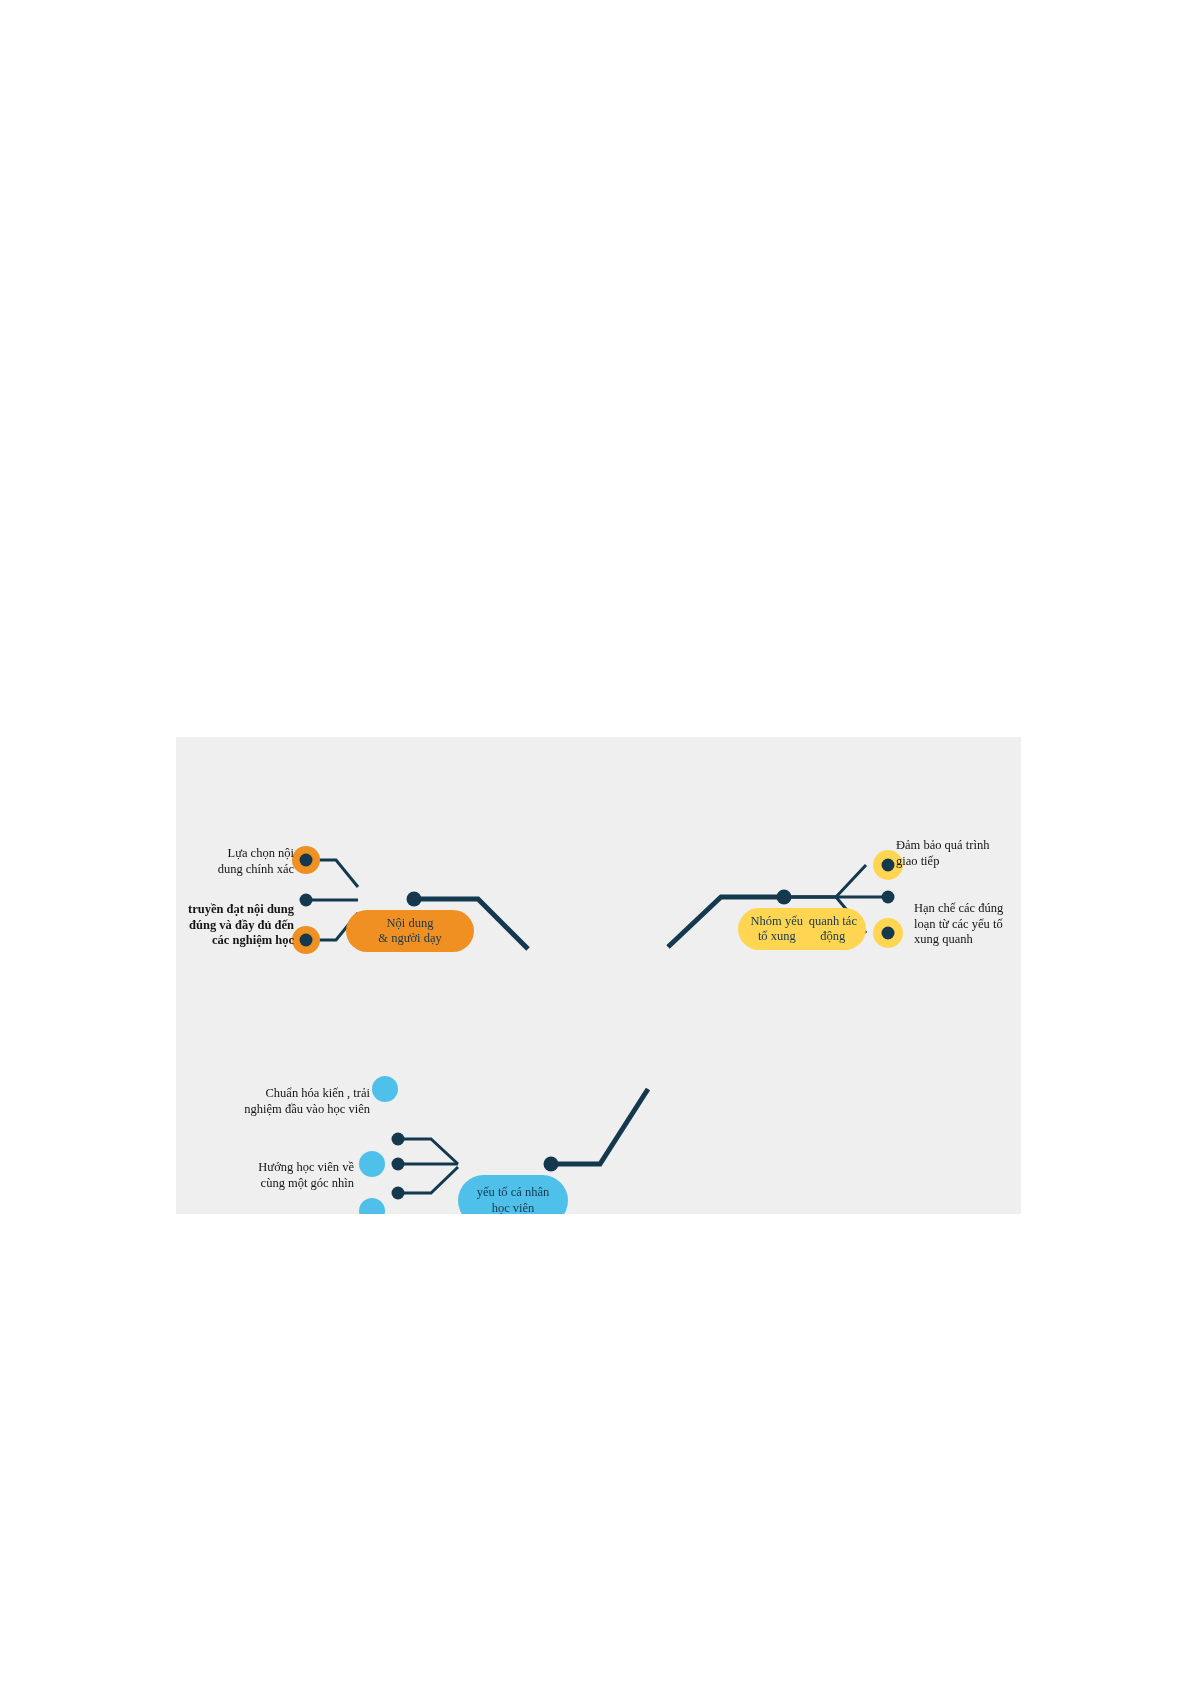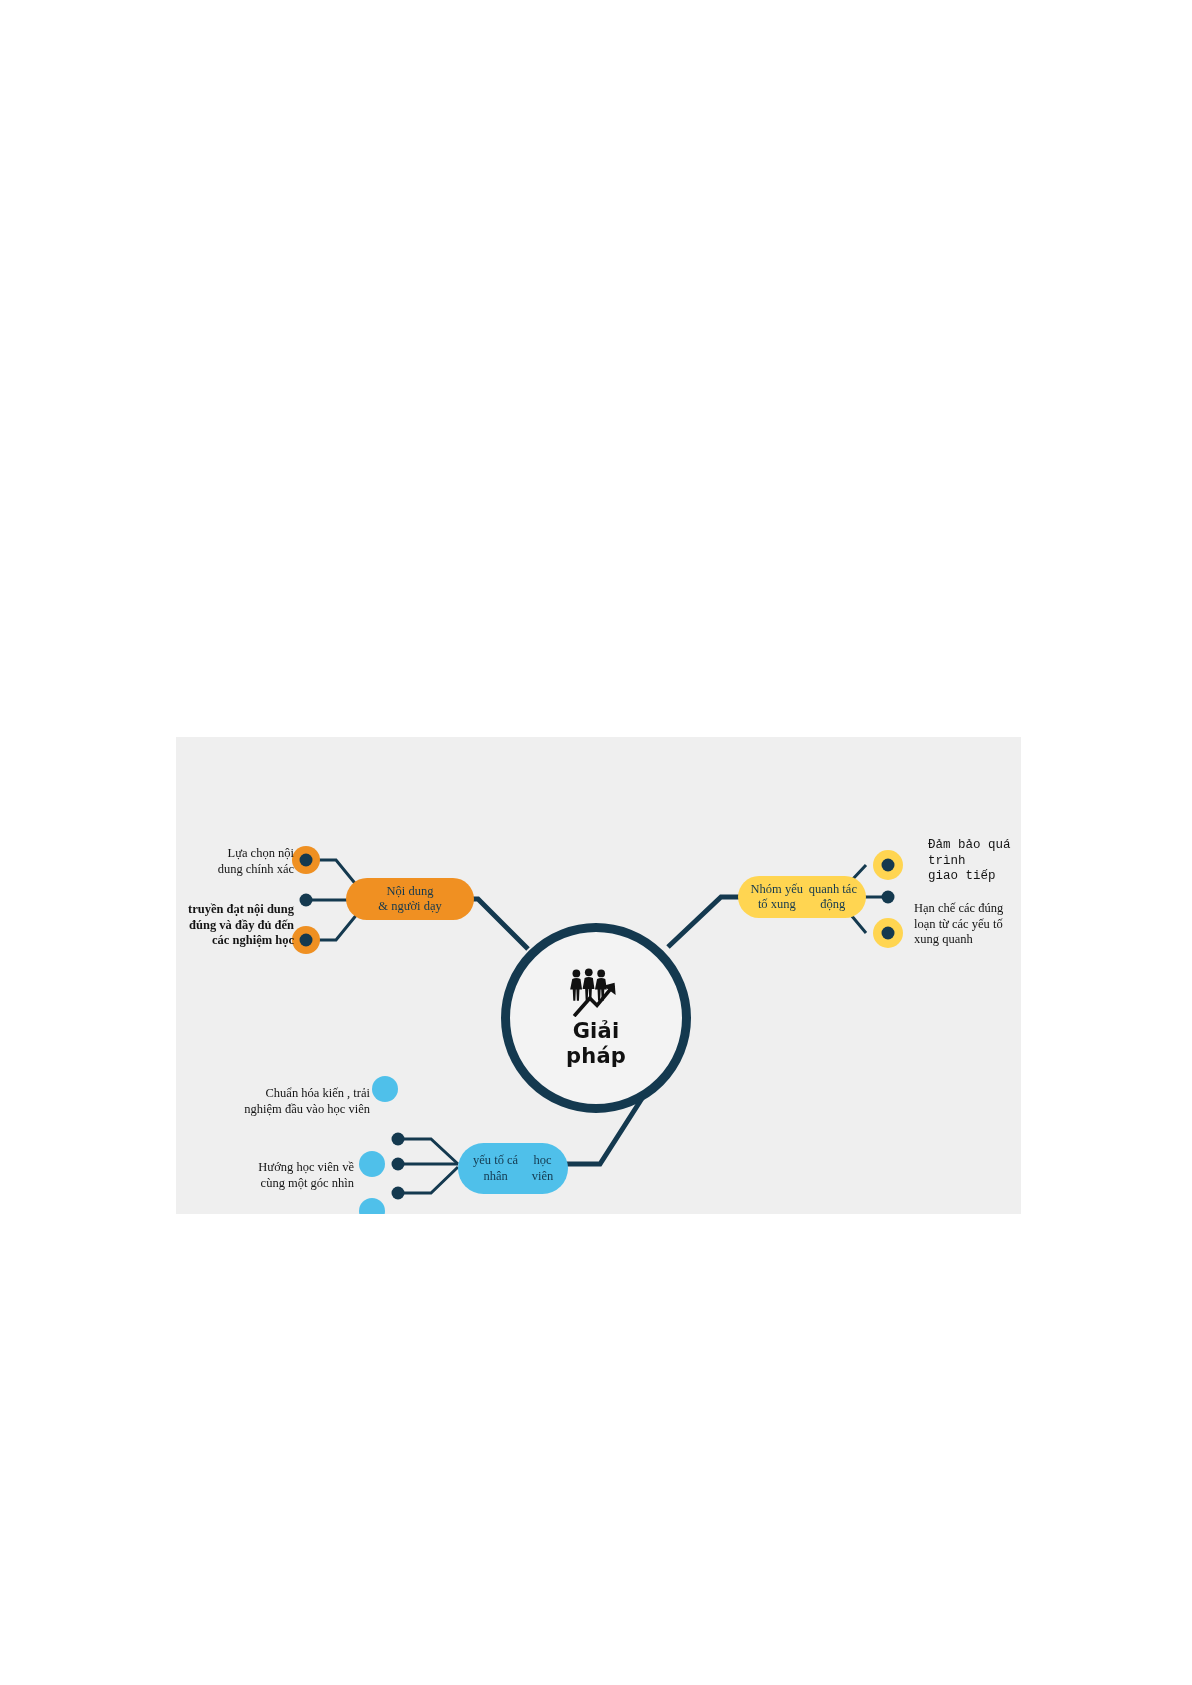--- a/index.html
+++ b/index.html
@@ -42,20 +42,21 @@
     text-align: center;
     line-height: 1.22;
     color: #14394f;
     font-family: "Liberation Serif", serif;
   }
   
   .pill {
     border-radius: 999px;
     font-size: 12.5px;
     padding: 0 8px;
+    margin-top: 32px;
   }
   .pill-orange { background: #f09022; color: #14394f; }
   .pill-yellow { background: #ffd551; color: #14394f; }
   .pill-blue   { background: #4fc0ea; color: #14394f; }
 
   
   .leaf-text {
     position: absolute;
     font-size: 12.5px;
     line-height: 1.25;
@@ -161,72 +162,54 @@
     <div class="node-label pill pill-orange" style="left:170px; top:141px; width:128px; height:42px; flex-direction:column;">
       <span>Nội dung</span>
       <span>&amp; người dạy</span>
     </div>
 
     <div class="node-label pill pill-yellow" style="left:562px; top:139px; width:128px; height:42px; ">
       <span>Nhóm yếu tố xung</span>
       <span>quanh tác động</span>
     </div>
 
-    <div class="node-label pill pill-blue" style="left:282px; top:406px; width:110px; height:51px; flex-direction:row;">
+    <div class="node-label pill pill-blue" style="left:282px; top:406px; width:110px; height:51px; flex-direction:column;">
       <span>yếu tố cá nhân</span>
       <span>học viên</span>
     </div>
 
     <div class="leaf-text right-align" style="left:0px; top:95px; width:118px;">
       <div>Lựa chọn nội</div>
       <div>dung chính xác</div>
     </div>
 
     <div class="leaf-text right-align" style="left:-8px; top:151px; width:126px;font-weight:bold;">
       <div>truyền đạt nội dung</div>
       <div>đúng và đầy đủ đến</div>
       <div>các nghiệm học</div>
     </div>
 
-    <div class="leaf-text left-align" style="left:752px; top:101px; width:120px;font-family:Liberation Mono, monospace;">
+    <div class="leaf-text left-align" style="left:720px; top:101px; width:120px;">
       <div>Đảm bảo quá trình</div>
       <div>giao tiếp</div>
     </div>
 
     <div class="leaf-text left-align" style="left:738px; top:164px; width:120px;">
       <div>Hạn chế các đúng</div>
       <div>loạn từ các yếu tố</div>
       <div>xung quanh</div>
     </div>
 
     <div class="leaf-text right-align" style="left:42px; top:335px; width:152px;text-align:right;">
       <div>Chuẩn hóa kiến , trải</div>
       <div>nghiệm đầu vào học viên</div>
     </div>
 
     <div class="leaf-text right-align" style="left:56px; top:409px; width:122px;">
       <div>Hướng học viên về</div>
       <div>cùng một góc nhìn</div>
     </div>
 
-    <div id="center-hub">
-      <svg id="center-icon" viewBox="0 0 120 96" xmlns="http://www.w3.org/2000/svg">
-
-        <circle cx="22" cy="12" r="7.5" fill="#111"></circle>
-        <path d="M 14 23 q 8 -4 16 0 l 3 20 -5 0 -1 22 -4 0 -1 -22 -1 0 -1 22 -4 0 -1 -22 -5 0 z" fill="#111"></path>
-        <circle cx="46" cy="10" r="7.5" fill="#111"></circle>
-        <path d="M 38 21 q 8 -4 16 0 l 3 21 -5 0 -1 22 -4 0 -1 -22 -1 0 -1 22 -4 0 -1 -22 -5 0 z" fill="#111"></path>
-        <circle cx="70" cy="12" r="7.5" fill="#111"></circle>
-        <path d="M 62 23 q 8 -4 16 0 l 3 20 -5 0 -1 22 -4 0 -1 -22 -1 0 -1 22 -4 0 -1 -22 -5 0 z" fill="#111"></path>
-
-        <path d="M 20 92 L 48 60 L 62 74 L 92 38" fill="none" stroke="#111" stroke-width="7" stroke-linecap="square" stroke-linejoin="miter"></path>
-        <path d="M 96 30 L 98 54 L 74 36 Z" fill="#111"></path>
-      </svg>
-      <div id="center-title">
-        <div>Giải</div>
-        <div>pháp</div>
-      </div>
-    </div>
 
   </div>
 
   <div id="page-footer-mark"></div>
 </div>
 
 </body></html>

